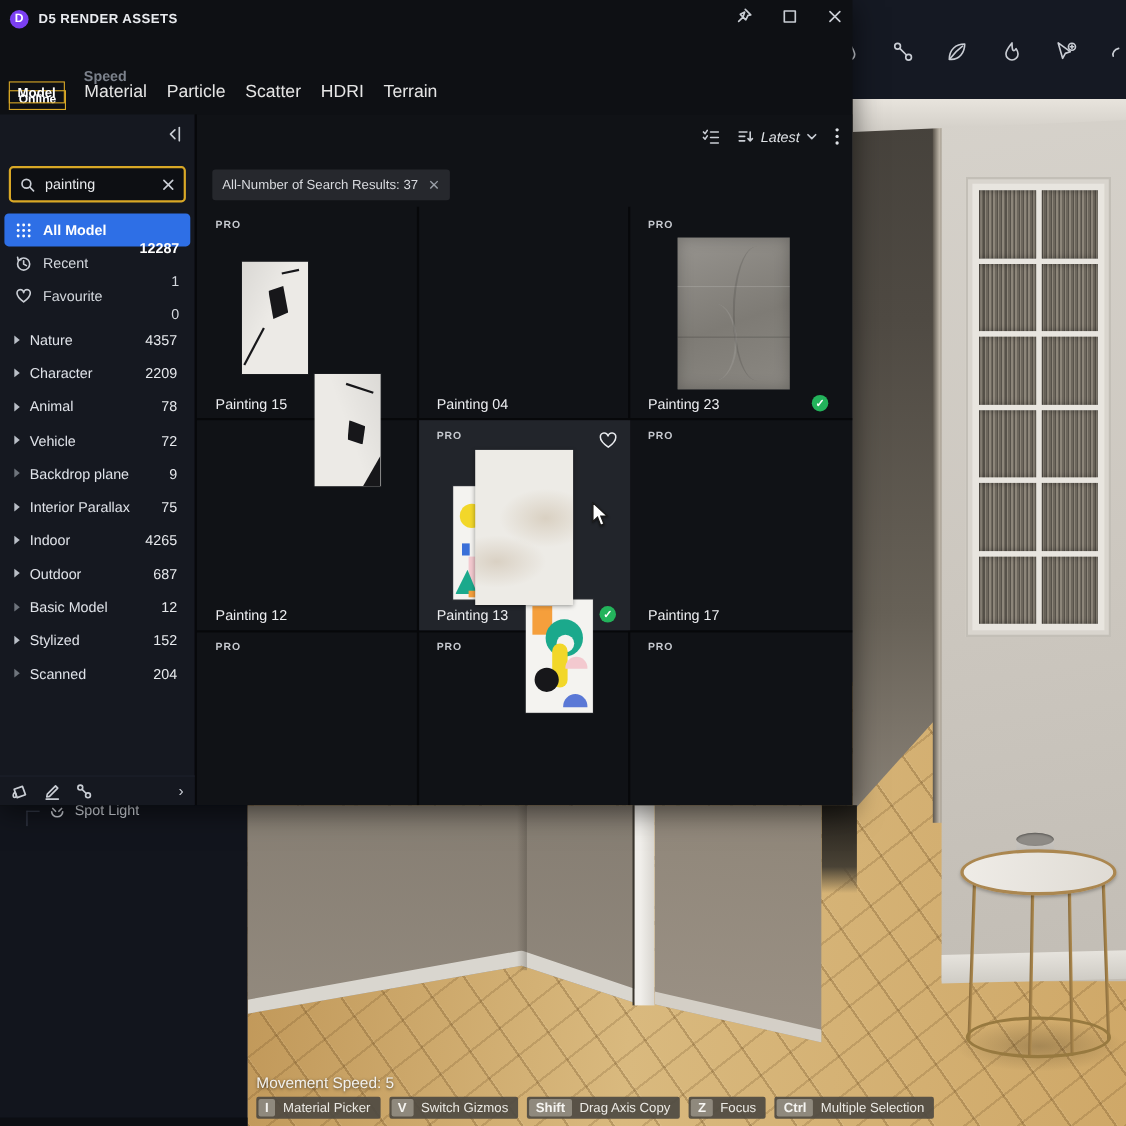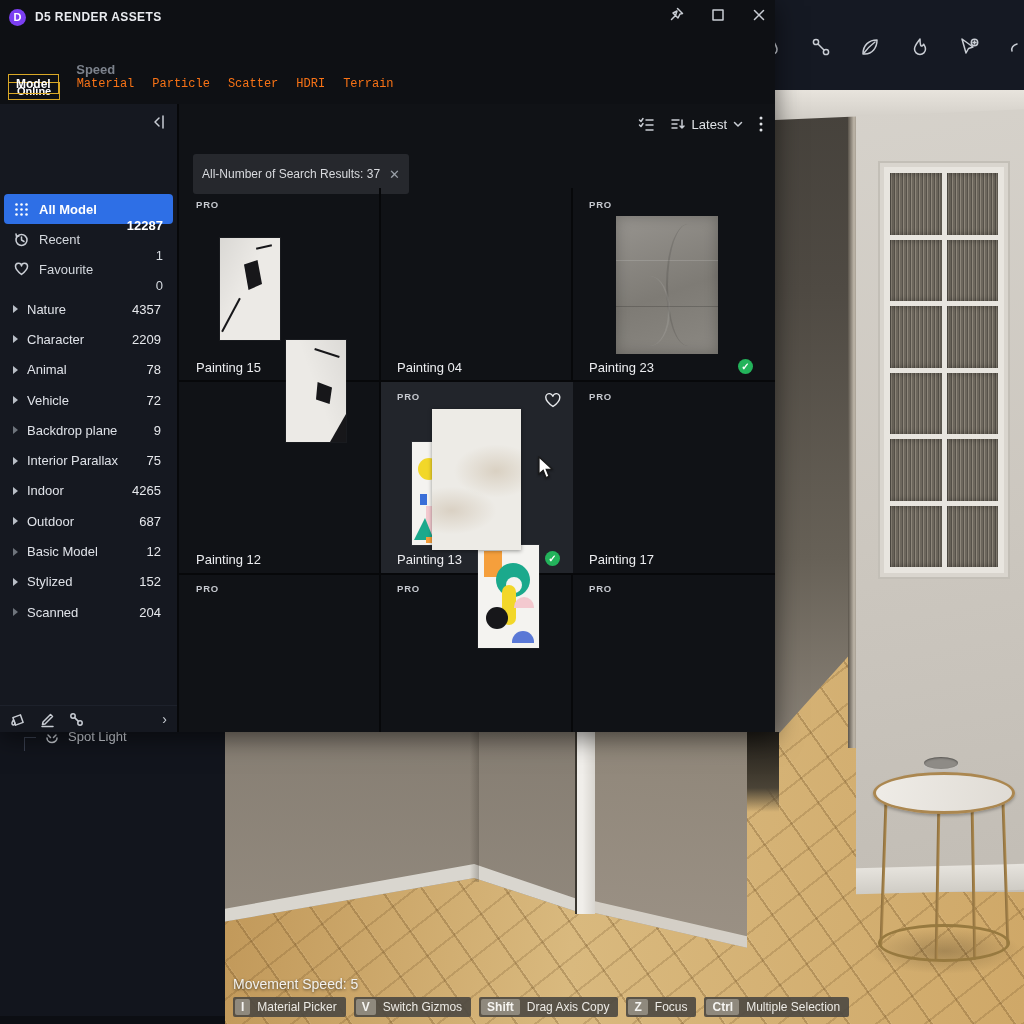--- a/index.html
+++ b/index.html
@@ -87,21 +87,21 @@
   .titlebar{left:0;top:0;width:775px;height:34px;display:flex;align-items:center;}
   .logo{width:17px;height:17px;border-radius:50%;background:#7b3ff2;color:#fff;
     font-size:11px;font-weight:700;display:flex;align-items:center;justify-content:center;margin:0 9px 0 9px;}
   .title{color:#e9ebef;font-size:12px;font-weight:700;letter-spacing:.4px;}
   .win-ctrls{position:absolute;right:8px;top:6px;display:flex;gap:25px;align-items:center;}
   .tabrow{left:8px;top:38px;display:flex;gap:14px;align-items:center;}
   .tab-box{border:1.5px solid #d9a826;padding:2px 8px;color:#fff;font-size:11px;font-weight:700;margin-top:44px;}
   .tab-plain{color:#7c828c;font-size:13px;font-weight:700;padding:2px 2px;}
   .subrow{left:8px;top:74px;display:flex;gap:18px;align-items:center;}
   .sub-box{border:1.5px solid #d9a826;padding:2px 7px;color:#fff;font-size:12px;font-weight:700;}
-  .sub-plain{color:#f97316;font-size:12px;font-family:Liberation Mono, monospace;}
+  .sub-plain{color:#e5e5e5;font-size:16px;}
   .sidebar{left:0;top:104px;width:177px;height:628px;background:#151820;}
   .side-sep{left:177px;top:104px;width:2px;height:628px;background:#07080a;}
   .searchbox{left:8px;top:151px;width:161px;height:33px;border:2px solid #d9a826;border-radius:4px;
     background:#0d0f13;display:flex;align-items:center;padding:0 8px;gap:7px;}
   .searchbox input{flex:1;background:transparent;border:0;outline:0;color:#e8eaed;font-size:13px;
     font-family:"Liberation Sans",sans-serif;min-width:0;}
   .qitem{left:4px;width:169px;height:30px;display:flex;align-items:center;gap:10px;
     padding:0 10px;color:#d4d8de;font-size:13px;border-radius:4px;}
   .qitem .cnt{margin-left:auto;font-size:13px;margin-top:32px;}
   .qsel{background:#2e6fe6;color:#fff;font-weight:700;}
@@ -111,21 +111,21 @@
   .cat .cnt{margin-left:auto;color:#e6e8ec;}
   .tri{width:0;height:0;border-left:5px solid #b9bec6;border-top:4px solid transparent;
     border-bottom:4px solid transparent;}
   .tri.dim{border-left-color:#6e747c;}
   .side-foot{left:0;top:705px;width:177px;height:27px;display:flex;align-items:center;gap:12px;
     padding:0 10px;border-top:1px solid #1d212b;background:#151820;}
   .chev-r{margin-left:auto;color:#c9cdd4;font-size:14px;}
 
   .main{left:179px;top:104px;width:596px;height:628px;background:#101216;}
   .hdr-icons{position:absolute;right:12px;top:12px;display:flex;align-items:center;gap:16px;color:#dfe2e6;font-size:13px;}
-  .chip{position:absolute;left:14px;top:50px;background:#26282d;border-radius:3px;height:40px;
+  .chip{position:absolute;left:14px;top:50px;background:#26282d;border-radius:3px;height:28px;
     display:flex;align-items:center;gap:9px;padding:0 9px;color:#d8dade;font-size:12px;}
   .chip .x{color:#9aa0a8;font-size:13px;}
   .vline{background:#07080a;width:2px;}
   .hline{background:#07080a;height:2px;}
   .tile-hover{left:381px;top:382px;width:192px;height:191px;background:#22252b;}
   .pro{position:absolute;color:#c6c9cf;font-size:9.5px;font-weight:700;letter-spacing:.8px;}
   .tname{position:absolute;color:#ecedf0;font-size:13px;}
   .badge{position:absolute;width:15px;height:15px;border-radius:50%;background:#23b35b;
     display:flex;align-items:center;justify-content:center;color:#fff;font-size:10px;font-weight:700;}
 
@@ -297,20 +297,30 @@
     <div class="ab sidebar"></div>
     <div class="ab side-sep"></div>
 
     <span class="ab" style="left:150px;top:113px;">
       <svg width="18" height="18" viewBox="0 0 18 18">
           <line class="ic" x1="13" y1="3" x2="13" y2="15"></line>
           <path class="ic" d="M9 5 L5 9 L9 13"></path>
         </svg>
     </span>
 
+    <div class="ab searchbox">
+      <svg width="14" height="14" viewBox="0 0 14 14">
+          <circle class="ic" cx="6" cy="6" r="4"></circle>
+          <line class="ic" x1="9" y1="9" x2="12.5" y2="12.5"></line>
+        </svg>
+      <input readonly="" value="painting" style="">
+      <svg width="12" height="12" viewBox="0 0 12 12">
+          <path class="ic" d="M2 2 L10 10 M10 2 L2 10"></path>
+        </svg>
+    </div>
 
     <div class="ab qitem qsel" style="top:194px;">
       <svg width="15" height="15" viewBox="0 0 15 15">
         <g fill="#fff">
             <circle cx="2.5" cy="2.5" r="1.3"></circle>
             <circle cx="7.5" cy="2.5" r="1.3"></circle>
             <circle cx="12.5" cy="2.5" r="1.3"></circle>
         <circle cx="2.5" cy="7.5" r="1.3"></circle>
             <circle cx="7.5" cy="7.5" r="1.3"></circle>
             <circle cx="12.5" cy="7.5" r="1.3"></circle>
@@ -424,21 +434,21 @@
       <div class="hdr-icons">
         <span>
             <svg width="17" height="15" viewBox="0 0 17 15">
               <path class="ic" d="M1.5 3 L3 4.5 L5 1.5"></path>
               <line class="ic" x1="8" y1="3" x2="15" y2="3"></line>
               <path class="ic" d="M1.5 8 L3 9.5 L5 6.5"></path>
               <line class="ic" x1="8" y1="8" x2="15" y2="8"></line>
               <line class="ic" x1="8" y1="13" x2="15" y2="13"></line>
             </svg>
           </span>
-        <span class="flex" style="gap:6px;">
+        <span class="flex" style="gap:6px;font-style:italic;">
           <svg width="15" height="14" viewBox="0 0 15 14">
               <line class="ic" x1="1" y1="3" x2="8" y2="3"></line>
               <line class="ic" x1="1" y1="7" x2="6" y2="7"></line>
               <line class="ic" x1="1" y1="11" x2="6" y2="11"></line>
               <path class="ic" d="M11 3 V11 M11 11 L9 9 M11 11 L13 9"></path>
             </svg>
           <span>Latest</span>
           <svg width="10" height="7" viewBox="0 0 10 7">
               <path class="ic" d="M1.5 1.5 L5 5 L8.5 1.5"></path>
             </svg>

